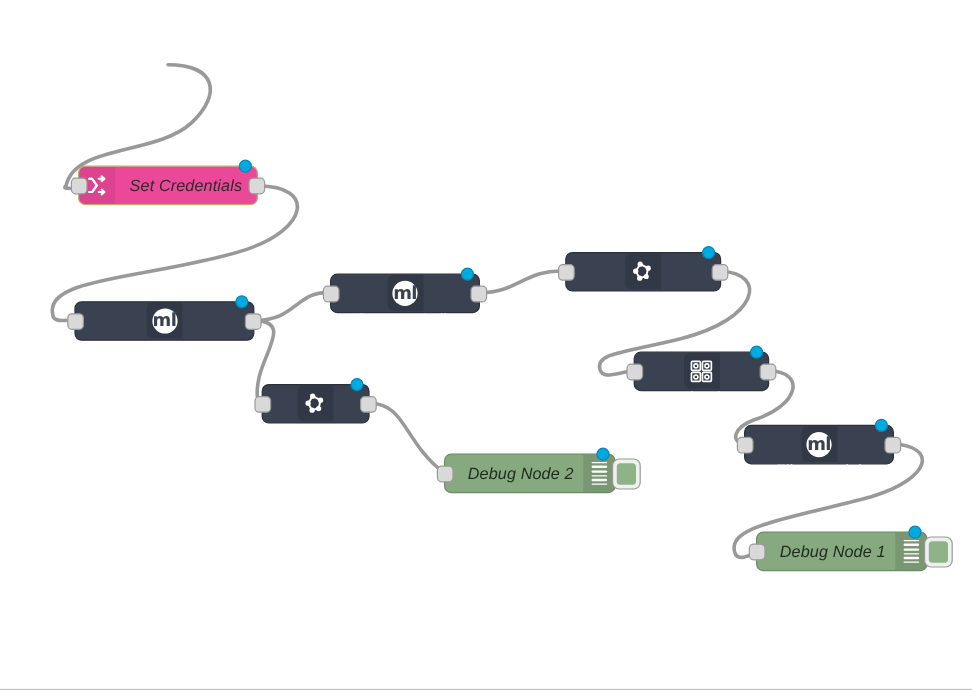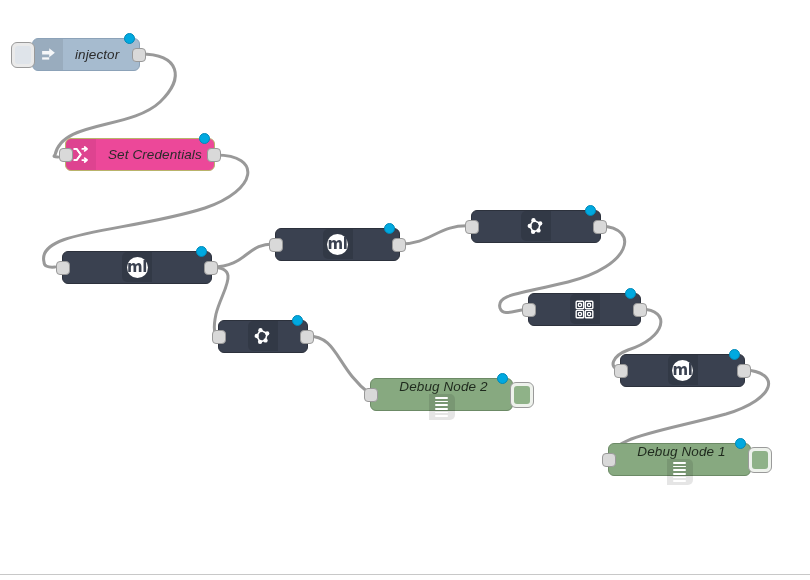--- a/index.html
+++ b/index.html
@@ -93,21 +93,20 @@
     color: #2b2b2b;
     font-style: italic;
   }
   .node.change .node-icon-box {
     background: rgba(0,0,0,0.06);
   }
   
   .node.debug {
     background: #87a980;
     border-color: #6c8a66;
-    flex-direction: column;
   }
   .node.debug .node-label {
     color: #1f2a1d;
     font-style: italic;
     text-align: right;
     padding-right: 8px;
   }
   .node.debug .debug-icon-box {
     width: 26px;
     height: 100%;
@@ -224,34 +223,20 @@
 
     <path class="wire" d="M 308 336 C 338 336 336 368 370 394"></path>
 
     <path class="wire" d="M 601 226 C 640 228 632 266 568 282 C 520 294 496 294 500 308 C 503 317 515 310 529 309"></path>
 
     <path class="wire" d="M 641 309 C 672 310 666 338 628 350 C 612 356 608 368 620 370"></path>
 
     <path class="wire" d="M 745 370 C 780 372 778 398 726 414 C 660 432 602 438 613 462 Q 616 468 630 460"></path>
   </svg>
 
-  <div class="node inject" style="left:32px; top:38px; width:108px;">
-    <div class="side-button left">
-      <div class="knob"></div>
-    </div>
-    <div class="node-icon-box">
-      <svg class="glyph" width="17" height="17" viewBox="0 0 24 24">
-        <path d="M3 7 h10 v-4 l8 6.5 -8 6.5 v-4 h-10 z" fill="#ffffff" opacity="0.9"></path>
-        <rect x="3" y="16" width="10" height="3.2" fill="#ffffff" opacity="0.9"></rect>
-      </svg>
-    </div>
-    <div class="node-label">injector</div>
-    <div class="port out"></div>
-    <div class="status-dot"></div>
-  </div>
 
   <div class="node change" style="left:65px; top:138px; width:150px;">
     <div class="node-icon-box">
       <svg class="glyph" width="19" height="19" viewBox="0 0 24 24" fill="none" stroke="#ffffff" stroke-width="2.2" stroke-linecap="round" stroke-linejoin="round">
         <path d="M3 5 h3 l5 7 -5 7 h-3"></path>
         <path d="M3 19 h3 l5 -7 -5 -7 h-3"></path>
         <path d="M13 5 h5"></path>
           <path d="M13 19 h5"></path>
         <path d="M16 2.5 l3 2.5 -3 2.5"></path>
         <path d="M16 16.5 l3 2.5 -3 2.5"></path>
@@ -378,21 +363,21 @@
           <i></i>
       </div>
     </div>
     <div class="side-button right green-knob">
       <div class="knob"></div>
     </div>
     <div class="port in"></div>
     <div class="status-dot"></div>
   </div>
 
-  <div class="node debug" style="left:608px; top:443px; width:143px;">
+  <div class="node debug" style="left:630px; top:443px; width:143px;">
     <div class="node-label">Debug Node 1</div>
     <div class="debug-icon-box">
       <div class="debug-lines">
         <i></i>
           <i></i>
           <i></i>
           <i></i>
           <i></i>
           <i></i>
       </div>

